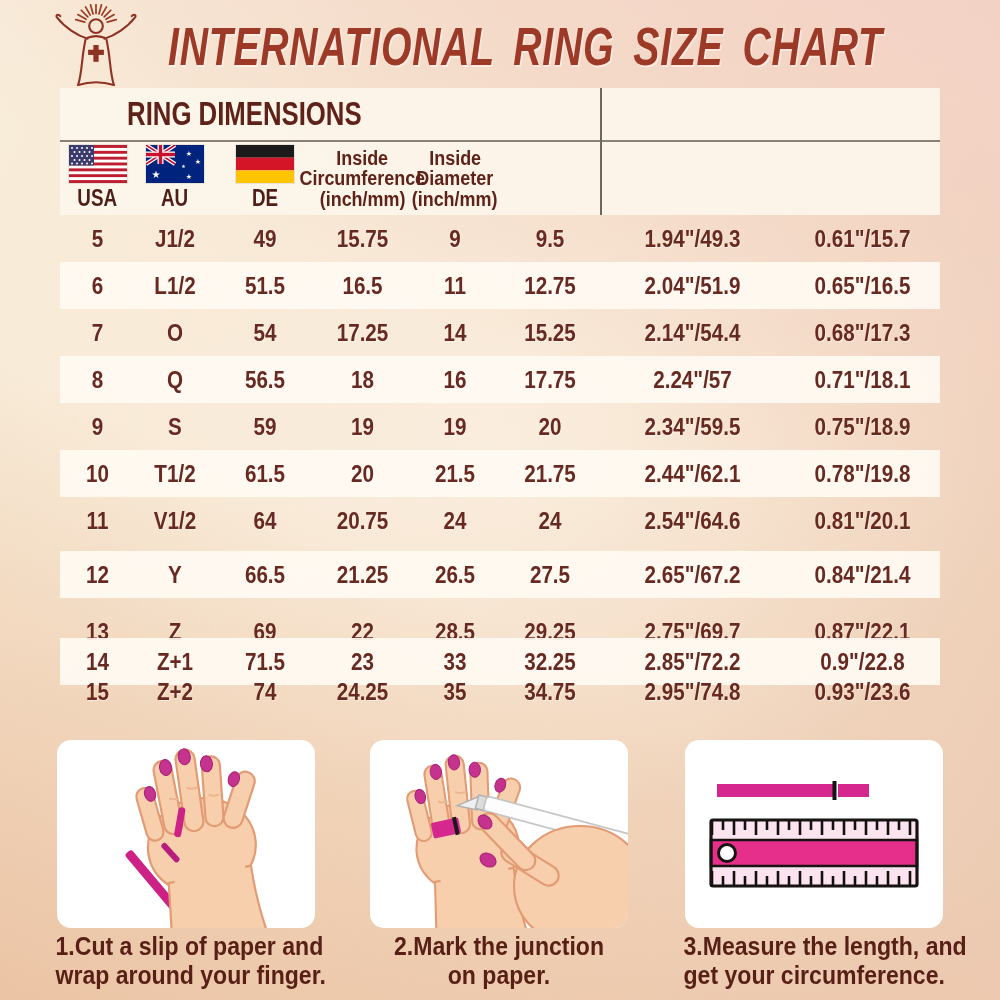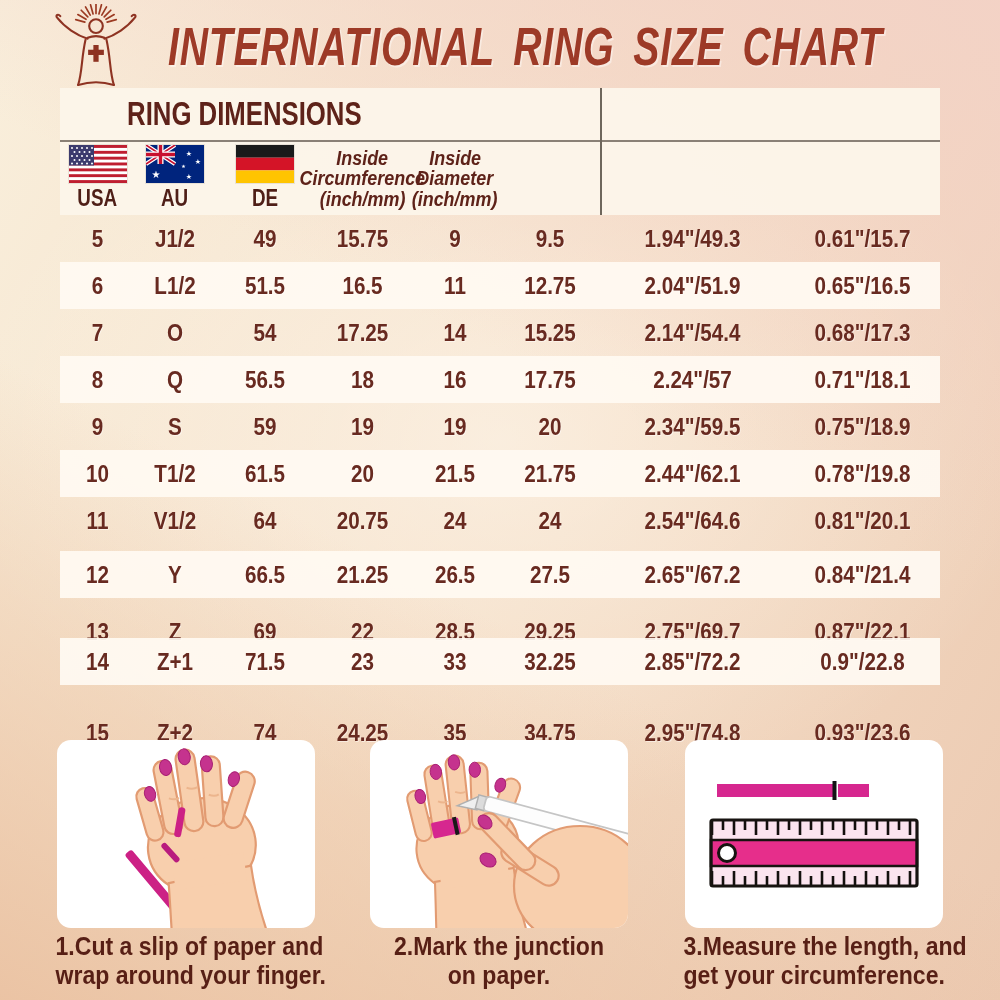--- a/index.html
+++ b/index.html
@@ -30,21 +30,21 @@
     font-size:33px;font-weight:bold;line-height:52px;white-space:nowrap;}
   .group-cell .sq{transform:scaleX(.78);display:inline-block;}
   .gc-left{width:540px;} .gc-right{width:368px;}
   .cols{display:grid;grid-template-columns:75px 80px 100px 95px 90px 100px 185px 155px;width:880px;}
   .flag-row{position:absolute;left:0;top:54px;width:880px;height:73px;}
   .flag-cell{display:flex;flex-direction:column;align-items:center;justify-content:flex-start;padding-top:3px;}
   .flag-cell svg{width:58px;height:38px;display:block;box-shadow:0 0 0 1px rgba(0,0,0,.08);}
   .flag-label{font-size:23px;font-weight:bold;color:#4f1f17;margin-top:2px;transform:scaleX(.82);
     text-shadow:1px 1px 0 rgba(255,255,255,.5);}
   .dim-cell{display:flex;flex-direction:column;align-items:center;justify-content:center;
-    color:#5e2219;font-size:19.5px;font-weight:bold;line-height:20.5px;font-style:italic;}
+    color:#5e2219;font-size:19.5px;font-weight:bold;line-height:20.5px;}
   .dim-cell span{transform:scaleX(.92);white-space:nowrap;display:inline-block;}
   
   .trow{position:absolute;left:60px;width:880px;height:47px;}
   .trow.even{background:rgba(255,250,242,.93);}
   .trow .cell{display:flex;align-items:center;justify-content:center;
     font-size:24px;font-weight:bold;color:#682a20;white-space:nowrap;
     transform:scaleX(.86);text-shadow:1px 1px 0 rgba(255,255,255,.5);}
   
   .panel{position:absolute;top:740px;width:258px;height:188px;background:#ffffff;border-radius:14px;overflow:hidden;}
   .panel svg{display:block;width:258px;height:188px;}
@@ -300,21 +300,21 @@
       <div class="trow cols even" style="top: 638px;">
         <span class="cell">14</span>
         <span class="cell">Z+1</span>
         <span class="cell">71.5</span>
         <span class="cell">23</span>
         <span class="cell">33</span>
         <span class="cell">32.25</span>
         <span class="cell">2.85"/72.2</span>
         <span class="cell">0.9"/22.8</span>
       </div>
-      <div class="trow cols" style="top: 709px;">
+      <div class="trow cols" style="top: 668px;">
         <span class="cell">15</span>
         <span class="cell">Z+2</span>
         <span class="cell">74</span>
         <span class="cell">24.25</span>
         <span class="cell">35</span>
         <span class="cell">34.75</span>
         <span class="cell">2.95"/74.8</span>
         <span class="cell">0.93"/23.6</span>
       </div>
     </div>

